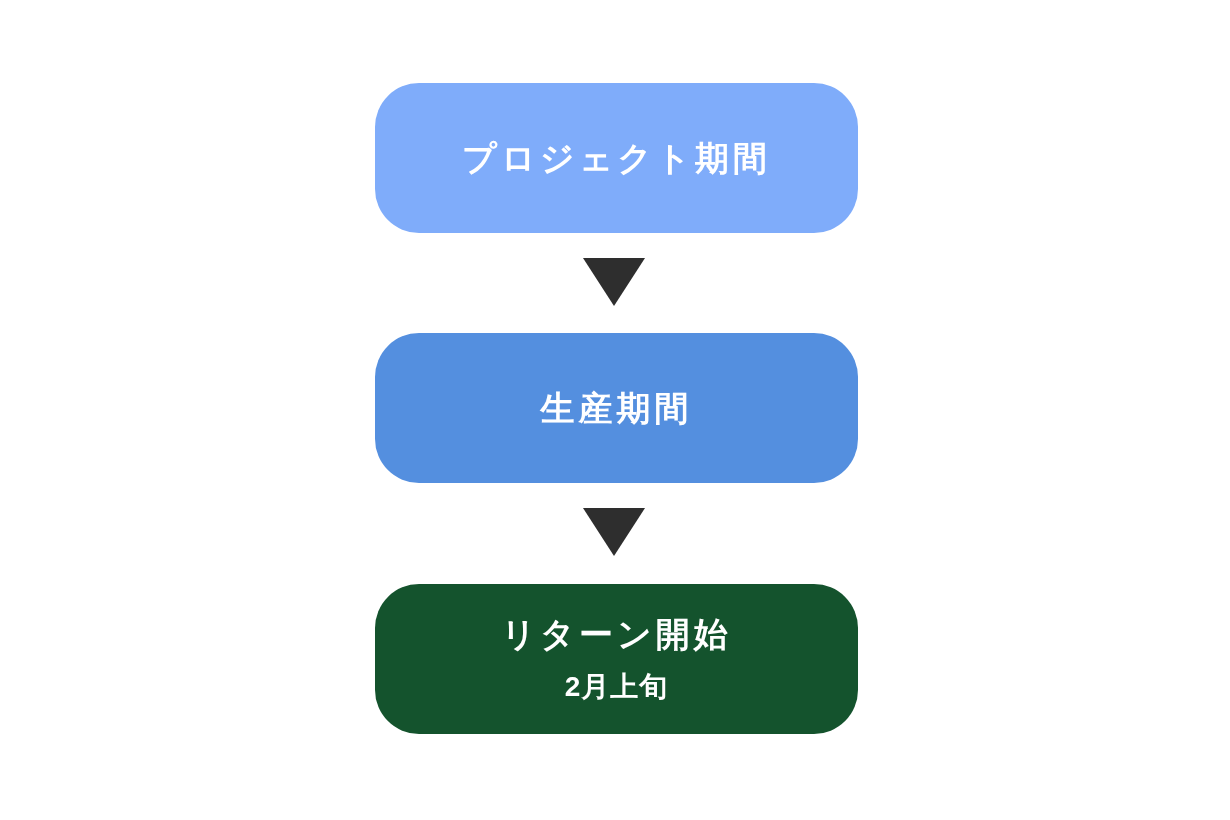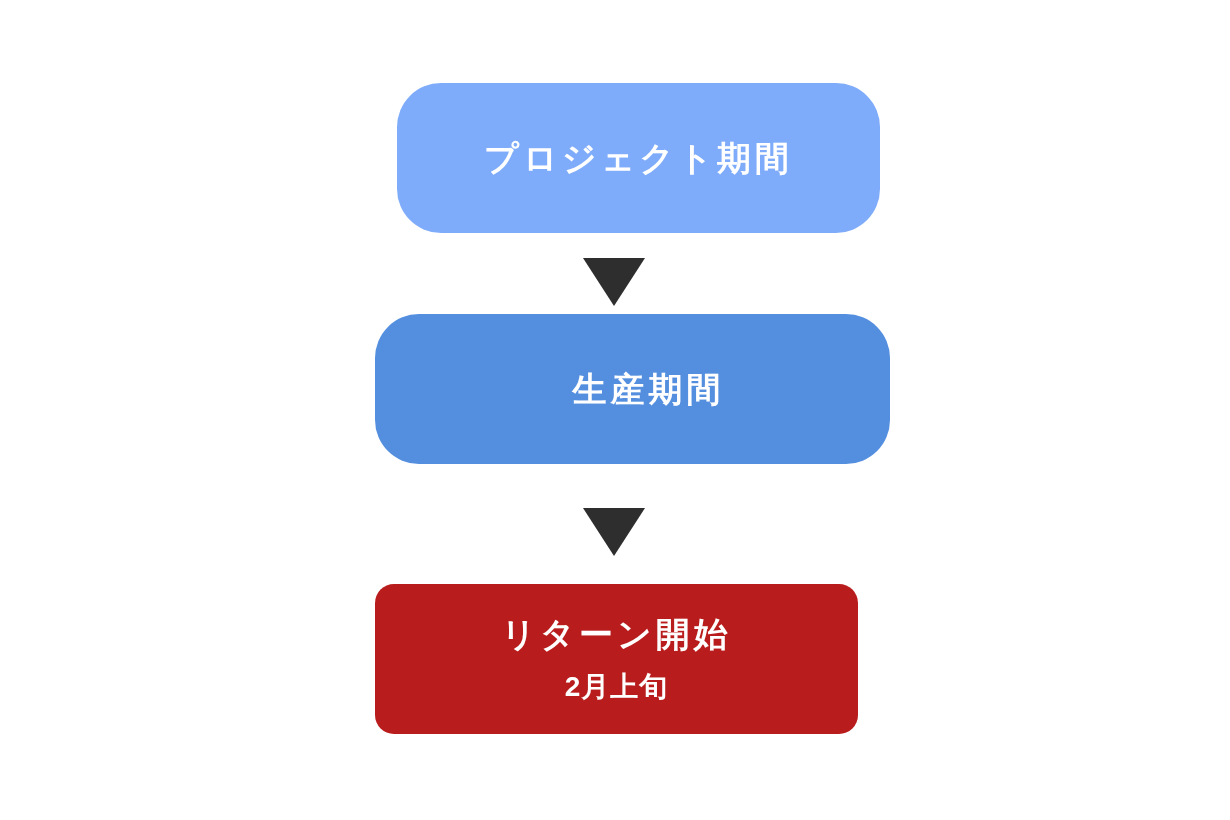--- a/index.html
+++ b/index.html
@@ -45,39 +45,39 @@
   .arrow {
     position: absolute;
     left: 583px;
     width: 62px;
     height: 48px;
     -webkit-clip-path: polygon(0 0, 100% 0, 50% 100%);
     clip-path: polygon(0 0, 100% 0, 50% 100%);
   }
   .step-1 { top: 83px; }
   .arrow-1 { top: 258px; }
-  .step-2 { top: 314px; padding-left: 32px; }
+  .step-2 { top: 333px; }
   .arrow-2 { top: 508px; }
   .step-3 { top: 584px; }
 </style>
 </head>
 <body>
 
 <div class="canvas">
 
-  <div class="step step-1" style="background-color: rgb(127, 172, 250); margin-left: 22px;">
+  <div class="step step-1" style="background-color: rgb(127, 172, 250);">
     <div class="title">プロジェクト期間</div>
   </div>
 
   <div class="arrow arrow-1" style="background-color: rgb(46, 46, 46);"></div>
 
   <div class="step step-2" style="background-color: rgb(84, 143, 223);">
     <div class="title">生産期間</div>
   </div>
 
   <div class="arrow arrow-2" style="background-color: rgb(46, 46, 46);"></div>
 
-  <div class="step step-3" style="background-color: #b91c1c; border-radius: 19px;">
+  <div class="step step-3" style="background-color: #14532d;">
     <div class="title">リターン開始</div>
     <div class="subtitle">2月上旬</div>
   </div>
 
 </div>
 
 </body></html>

